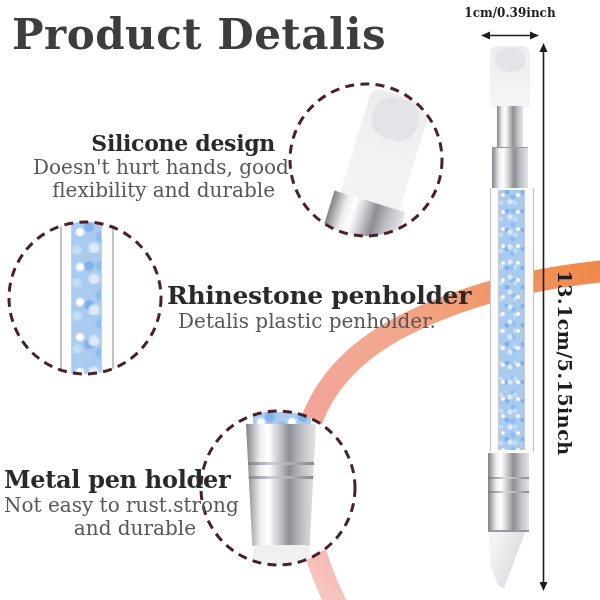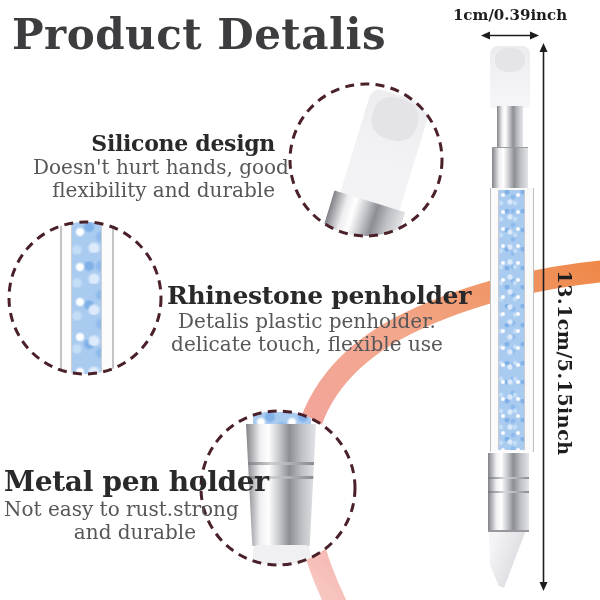--- a/index.html
+++ b/index.html
@@ -14,21 +14,21 @@
 
   
   .title{left:12px;top:10px;font-size:42px;font-weight:bold;color:var(--ink);
          letter-spacing:0.5px;white-space:nowrap;z-index:8;}
 
   
   .swoosh-svg{left:0;top:0;z-index:1;}
 
   
   .measure-svg{left:0;top:0;z-index:6;}
-  .width-label{left:444px;top:6px;width:132px;text-align:center;font-size:15px;
+  .width-label{left:444px;top:6px;width:132px;text-align:center;font-size:12px;
                font-weight:bold;color:var(--measure);z-index:7;white-space:nowrap;}
   .length-label{left:565px;top:363px;transform:translate(-50%,-50%) rotate(90deg);
                 font-size:19px;font-weight:bold;color:var(--measure);z-index:7;
                 white-space:nowrap;letter-spacing:0.5px;}
 
   
   .metal{background:linear-gradient(90deg,#818287 0%,#eeeef1 20%,#ffffff 32%,
           #c5c6cb 48%,#8d8e93 62%,#c0c1c6 80%,#e3e4e7 100%);}
   .stones{background-color:var(--rhinestone-blue);
     background-image:
@@ -97,21 +97,21 @@
   
   .callout{z-index:8;}
   .callout h3{margin:0;font-size:22px;font-weight:bold;color:var(--heading);
     letter-spacing:-0.3px;white-space:nowrap;}
   .callout .desc{font-size:20px;color:var(--subtext);line-height:1.17;
     white-space:nowrap;}
   .co-silicone{left:33px;top:130px;width:242px;text-align:right;}
   .co-rhinestone{left:167px;top:281px;width:280px;text-align:center;}
   .co-rhinestone h3{font-size:25px;}
   .co-metal{left:4px;top:465px;width:192px;text-align:right;}
-  .co-metal h3{font-size:28px;}
+  .co-metal h3{font-size:24px;}
 </style>
 </head>
 <body>
 
 <div class="stage">
 
   <svg class="abs swoosh-svg" width="600" height="600" viewBox="0 0 600 600">
     <defs>
       <linearGradient id="swg" gradientUnits="userSpaceOnUse" x1="620" y1="255" x2="305" y2="600">
         <stop offset="0" style="stop-color:var(--swoosh-orange)"></stop>
@@ -187,21 +187,20 @@
 
   <div class="abs callout co-silicone">
     <h3>Silicone design</h3>
     <div class="desc">Doesn't hurt hands, good</div>
     <div class="desc">flexibility and durable</div>
   </div>
 
   <div class="abs callout co-rhinestone">
     <h3>Rhinestone penholder</h3>
     <div class="desc">Detalis plastic penholder.</div>
-    <div class="desc">delicate touch, flexible use</div>
   </div>
 
   <div class="abs callout co-metal">
     <h3>Metal pen holder</h3>
     <div class="desc">Not easy to rust.strong</div>
     <div class="desc">and durable</div>
   </div>
 
 </div>
 

